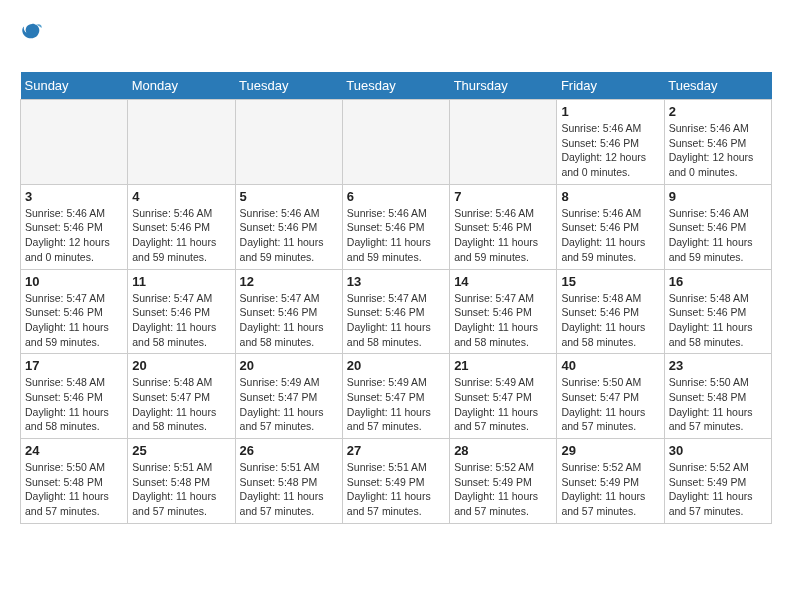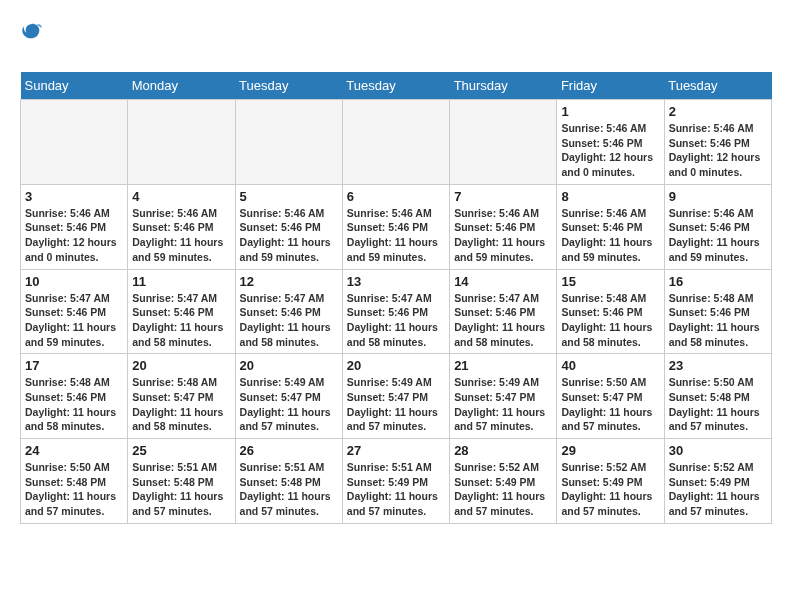--- a/index.html
+++ b/index.html
@@ -73,21 +73,20 @@
       font-size: 13px;
       font-weight: bold;
       color: #222;
       display: block;
       margin-bottom: 2px;
     }
     .day-info {
       color: #333;
       font-size: 10.5px;
       line-height: 1.4;
-      font-weight: bold;
     }
   </style>
 </head>
 <body>
 
 <div class="header-section">
   <div class="logo">
     <svg class="logo-bird" viewBox="0 0 30 30" xmlns="http://www.w3.org/2000/svg">
       <path d="M15 5 C10 5, 5 10, 8 16 C6 14, 4 12, 5 8 C2 10, 2 16, 6 20 C10 24, 18 24, 22 19 C26 14, 24 8, 20 6 C18 5, 16 4, 15 5 Z" fill="#2a7ab7"></path>
       <path d="M20 6 C24 4, 28 6, 27 10 C25 8, 22 7, 20 6Z" fill="#5ba3d0"></path>

